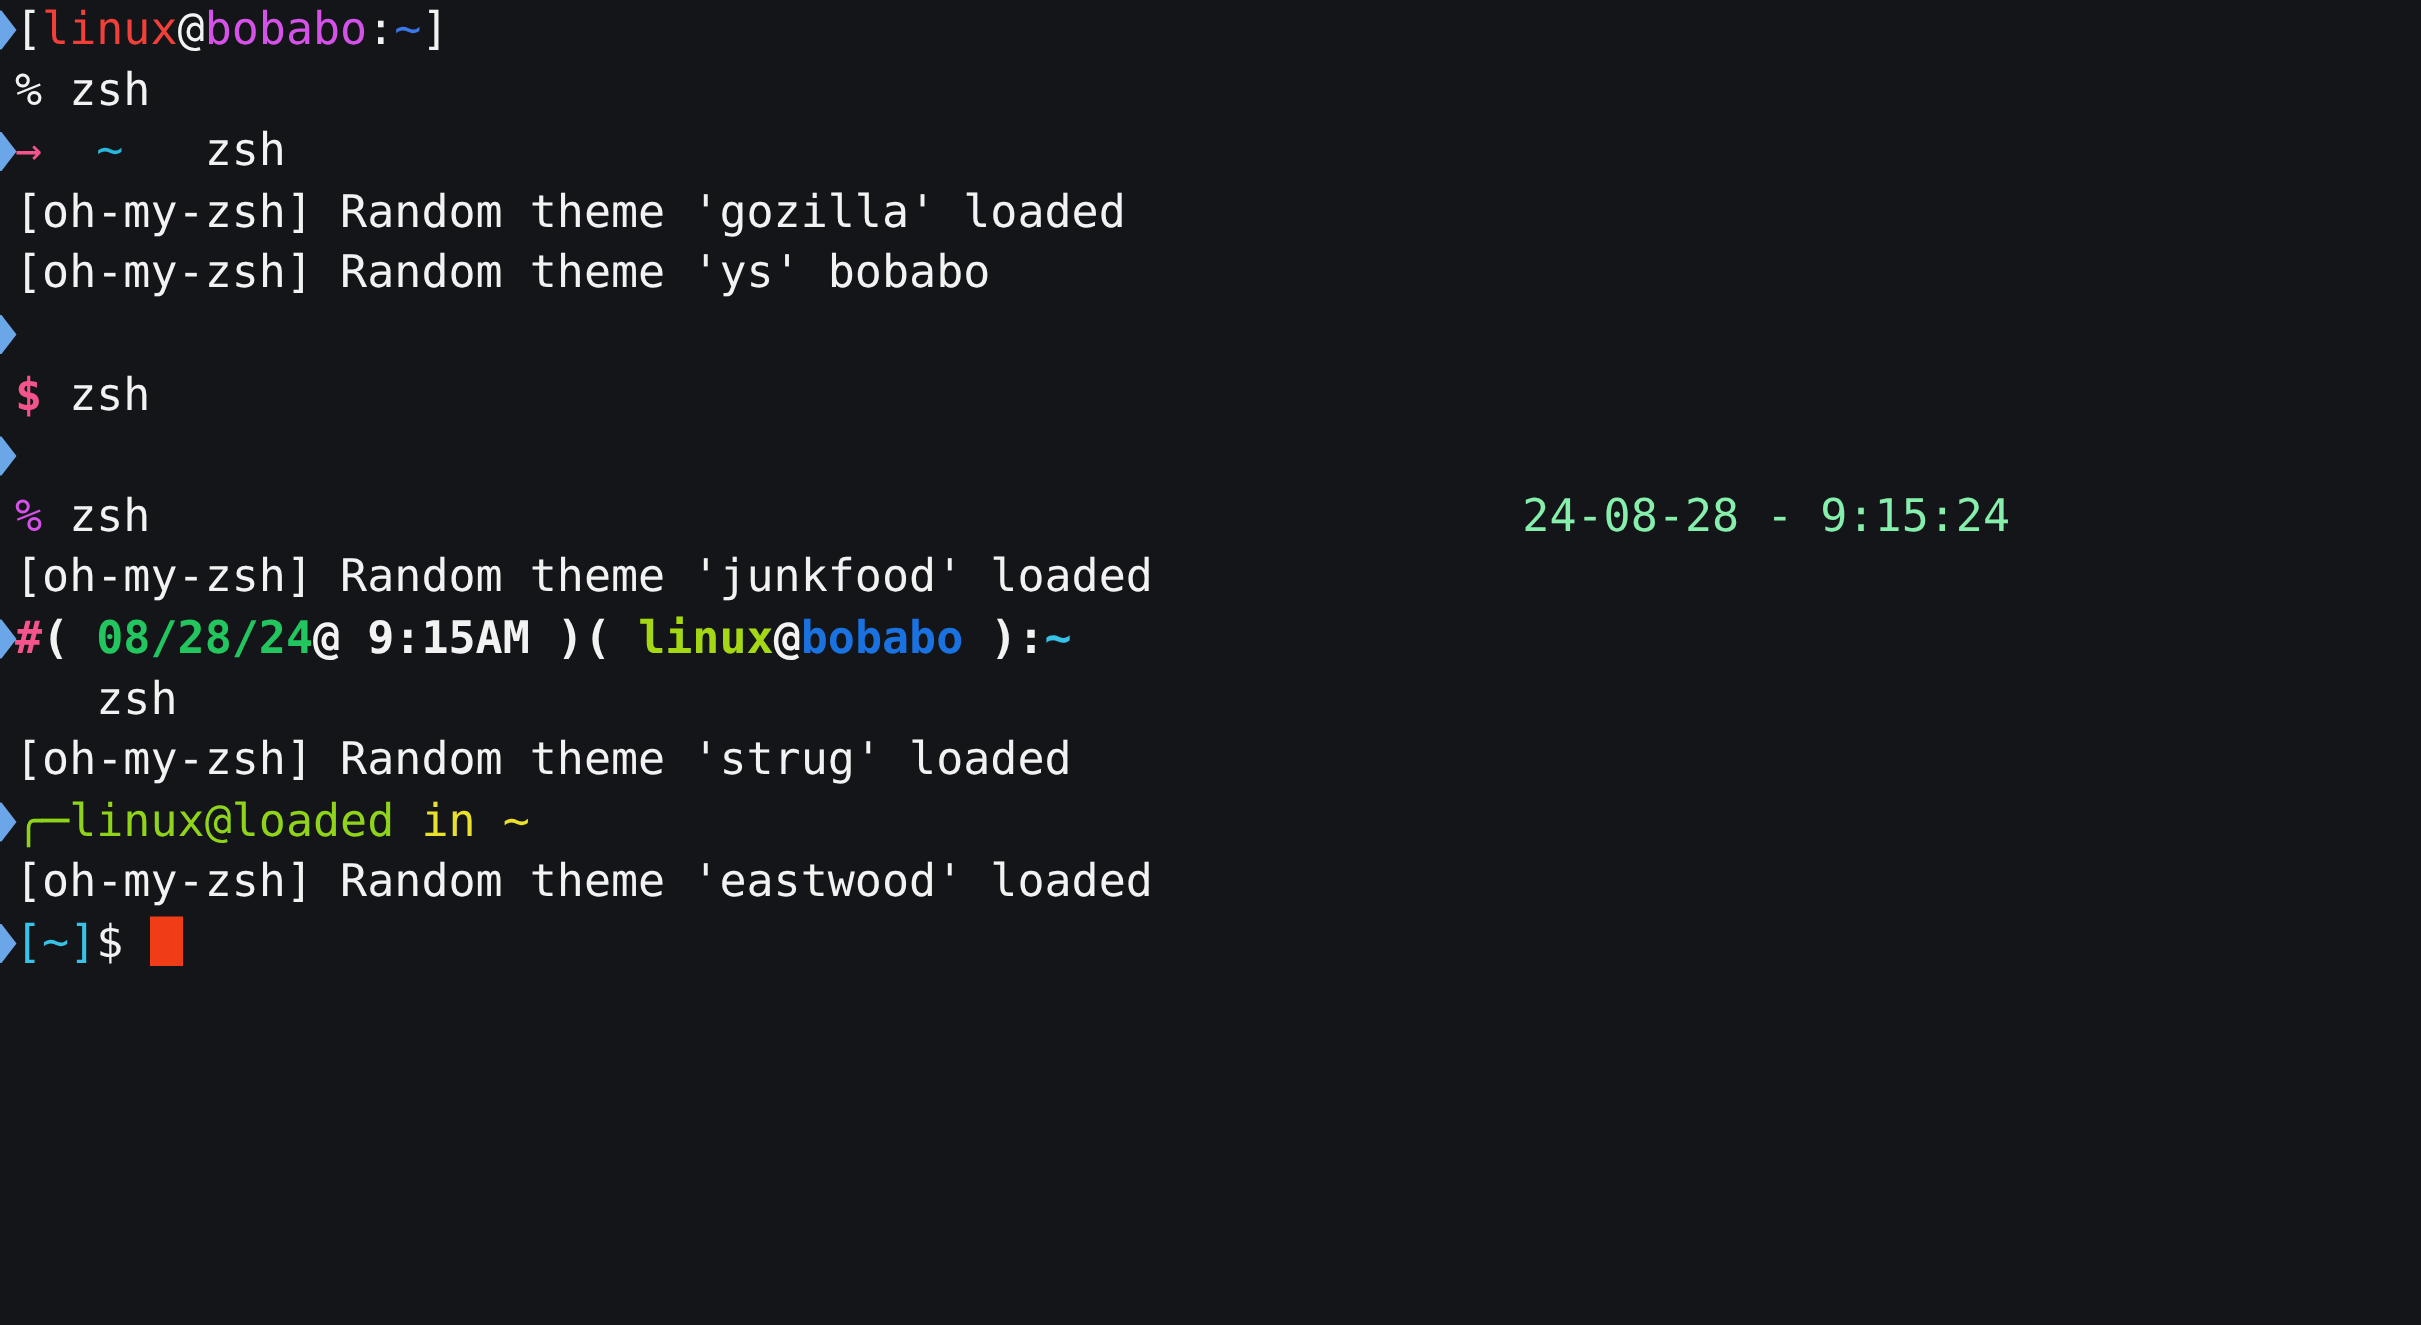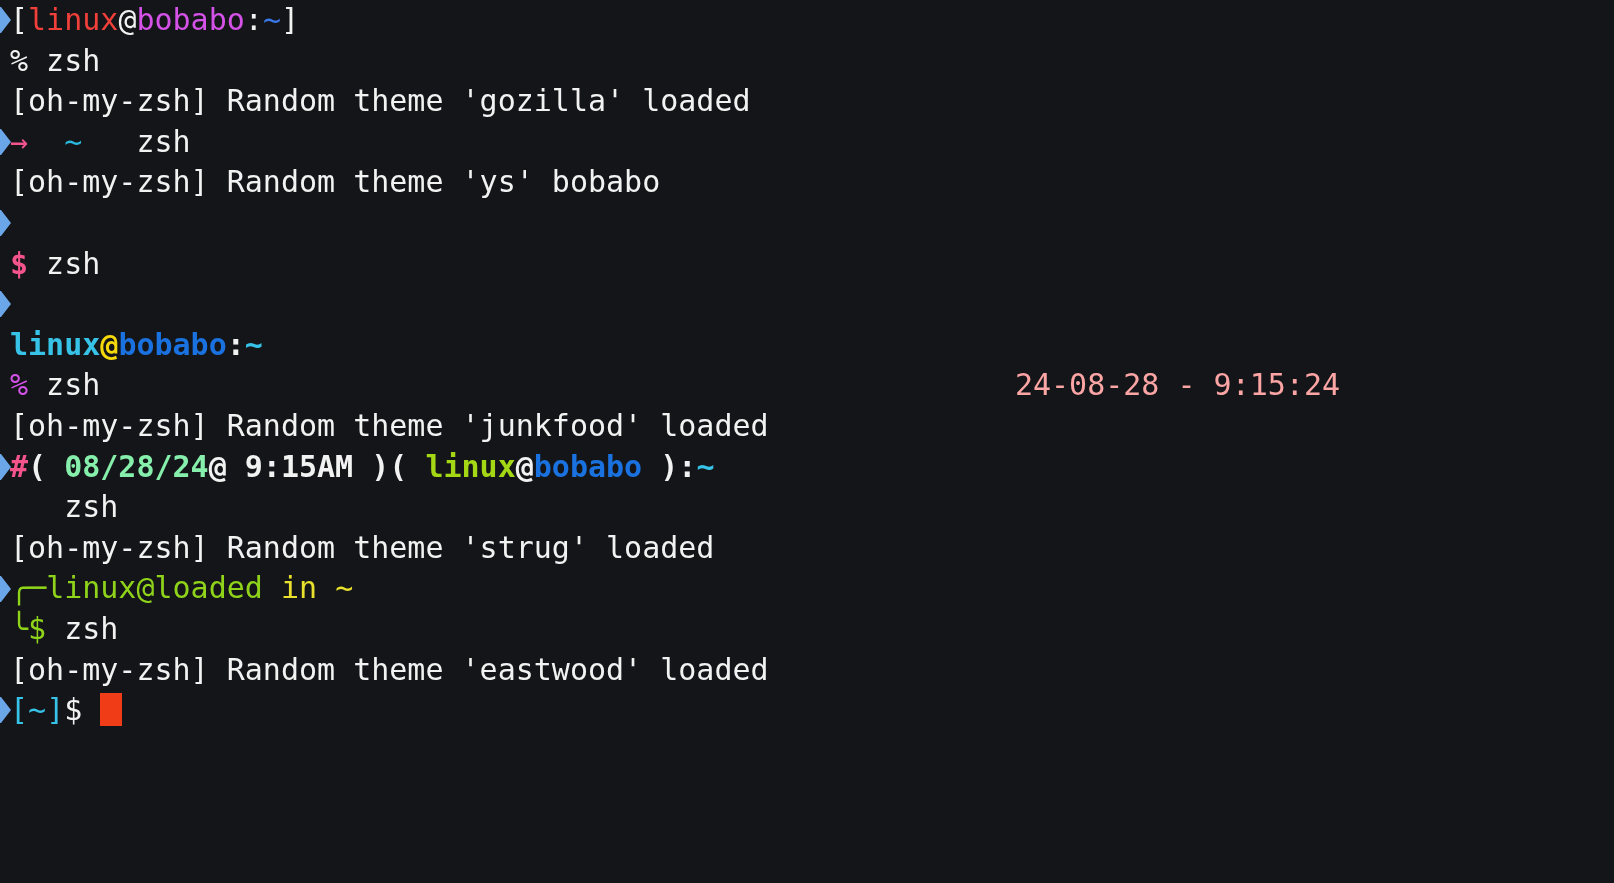--- a/index.html
+++ b/index.html
@@ -55,29 +55,29 @@
   .c-white   { color: #f2f2f2; }
   .c-red     { color: #f1403a; }
   .c-magenta { color: #d552e8; }
   .c-pink    { color: #f2548b; }
   .c-blue    { color: #3b78e7; }
   .c-blue2   { color: #1a72e0; }
   .c-cyan    { color: #29b8db; }
   .c-cyan2   { color: #37c2e8; }
   .c-green   { color: #a5d814; }
   .c-green2  { color: #8fd41a; }
-  .c-yellow  { color: #86efac; }
+  .c-yellow  { color: #22c55e; }
   .c-yellow2 { color: #e8e02c; }
   .c-gold    { color: #f5d90a; }
 
   .right-stamp {
     position: absolute;
     right: 70px;
     top: 0;
-    color: #fca5a5;
+    color: #86efac;
     font-size: 30px;
     line-height: 40.6px;
     white-space: pre;
   }
 
   .cursor {
     display: inline-block;
     width: 22px;
     height: 33px;
     background: #f03c17;
@@ -86,42 +86,40 @@
 </style>
 </head>
 <body>
 
 <div id="terminal">
   <div id="lines-root">
       <div class="line"><span class="mark"><svg width="22" height="30" viewBox="0 0 22 30" xmlns="http://www.w3.org/2000/svg">
             <path d="M0 2 L11 2 L21 15 L11 28 L0 28 L10 15 Z" fill="#6aa6e8"></path>
           </svg></span><span class="seg c-white">[</span><span class="seg c-red">linux</span><span class="seg c-white">@</span><span class="seg c-magenta">bobabo</span><span class="seg c-white">:</span><span class="seg c-blue">~</span><span class="seg c-white">]</span></div>
       <div class="line"><span class="seg c-white">%</span><span class="seg c-white"> zsh</span></div>
-      <div class="line"><span class="seg c-white">[oh-my-zsh] Random theme 'gozilla' loaded</span></div>
       <div class="line"><span class="mark"><svg width="22" height="30" viewBox="0 0 22 30" xmlns="http://www.w3.org/2000/svg">
             <path d="M0 2 L11 2 L21 15 L11 28 L0 28 L10 15 Z" fill="#6aa6e8"></path>
           </svg></span><span class="seg c-pink">→</span><span class="seg c-white">  </span><span class="seg c-cyan">~</span><span class="seg c-white">   zsh</span></div>
+      <div class="line"><span class="seg c-white">[oh-my-zsh] Random theme 'gozilla' loaded</span></div>
       <div class="line"><span class="seg c-white">[oh-my-zsh] Random theme 'ys' bobabo</span></div>
       <div class="line"><span class="mark"><svg width="22" height="30" viewBox="0 0 22 30" xmlns="http://www.w3.org/2000/svg">
             <path d="M0 2 L11 2 L21 15 L11 28 L0 28 L10 15 Z" fill="#6aa6e8"></path>
           </svg></span></div>
       <div class="line"><span class="seg c-pink b">$</span><span class="seg c-white"> zsh</span></div>
       <div class="line"><span class="mark"><svg width="22" height="30" viewBox="0 0 22 30" xmlns="http://www.w3.org/2000/svg">
             <path d="M0 2 L11 2 L21 15 L11 28 L0 28 L10 15 Z" fill="#6aa6e8"></path>
           </svg></span></div>
-      <div class="line"><span class="seg c-cyan2 b">linux</span><span class="seg c-gold b">@</span><span class="seg c-blue2 b">bobabo</span><span class="seg c-white b">:</span><span class="seg c-cyan2 b">~</span></div>
       <div class="line"><span class="seg c-magenta">%</span><span class="seg c-white"> zsh</span><span class="right-stamp">24-08-28 - 9:15:24</span></div>
       <div class="line"><span class="seg c-white">[oh-my-zsh] Random theme 'junkfood' loaded</span></div>
       <div class="line"><span class="mark"><svg width="22" height="30" viewBox="0 0 22 30" xmlns="http://www.w3.org/2000/svg">
             <path d="M0 2 L11 2 L21 15 L11 28 L0 28 L10 15 Z" fill="#6aa6e8"></path>
           </svg></span><span class="seg c-pink b">#</span><span class="seg c-white b">( </span><span class="seg c-yellow b">08/28/24</span><span class="seg c-white b">@ </span><span class="seg c-white b">9:15AM</span><span class="seg c-white b"> )( </span><span class="seg c-green b">linux</span><span class="seg c-white b">@</span><span class="seg c-blue2 b">bobabo</span><span class="seg c-white b"> )</span><span class="seg c-white b">:</span><span class="seg c-cyan2 b">~</span></div>
       <div class="line"><span class="seg c-white">   zsh</span></div>
       <div class="line"><span class="seg c-white">[oh-my-zsh] Random theme 'strug' loaded</span></div>
       <div class="line"><span class="mark"><svg width="22" height="30" viewBox="0 0 22 30" xmlns="http://www.w3.org/2000/svg">
             <path d="M0 2 L11 2 L21 15 L11 28 L0 28 L10 15 Z" fill="#6aa6e8"></path>
           </svg></span><span class="seg c-green2">╭─</span><span class="seg c-green2">linux@loaded</span><span class="seg c-yellow2"> in </span><span class="seg c-yellow2">~</span></div>
-      <div class="line"><span class="seg c-green2">╰$</span><span class="seg c-white"> zsh</span></div>
       <div class="line"><span class="seg c-white">[oh-my-zsh] Random theme 'eastwood' loaded</span></div>
       <div class="line"><span class="mark"><svg width="22" height="30" viewBox="0 0 22 30" xmlns="http://www.w3.org/2000/svg">
             <path d="M0 2 L11 2 L21 15 L11 28 L0 28 L10 15 Z" fill="#6aa6e8"></path>
           </svg></span><span class="seg c-cyan2">[</span><span class="seg c-cyan2">~</span><span class="seg c-cyan2">]</span><span class="seg c-white">$</span><span class="seg c-white"> </span><span class="cursor" style="background: rgb(240, 60, 23);"></span></div>
     </div>
 </div>
 
 </body></html>

